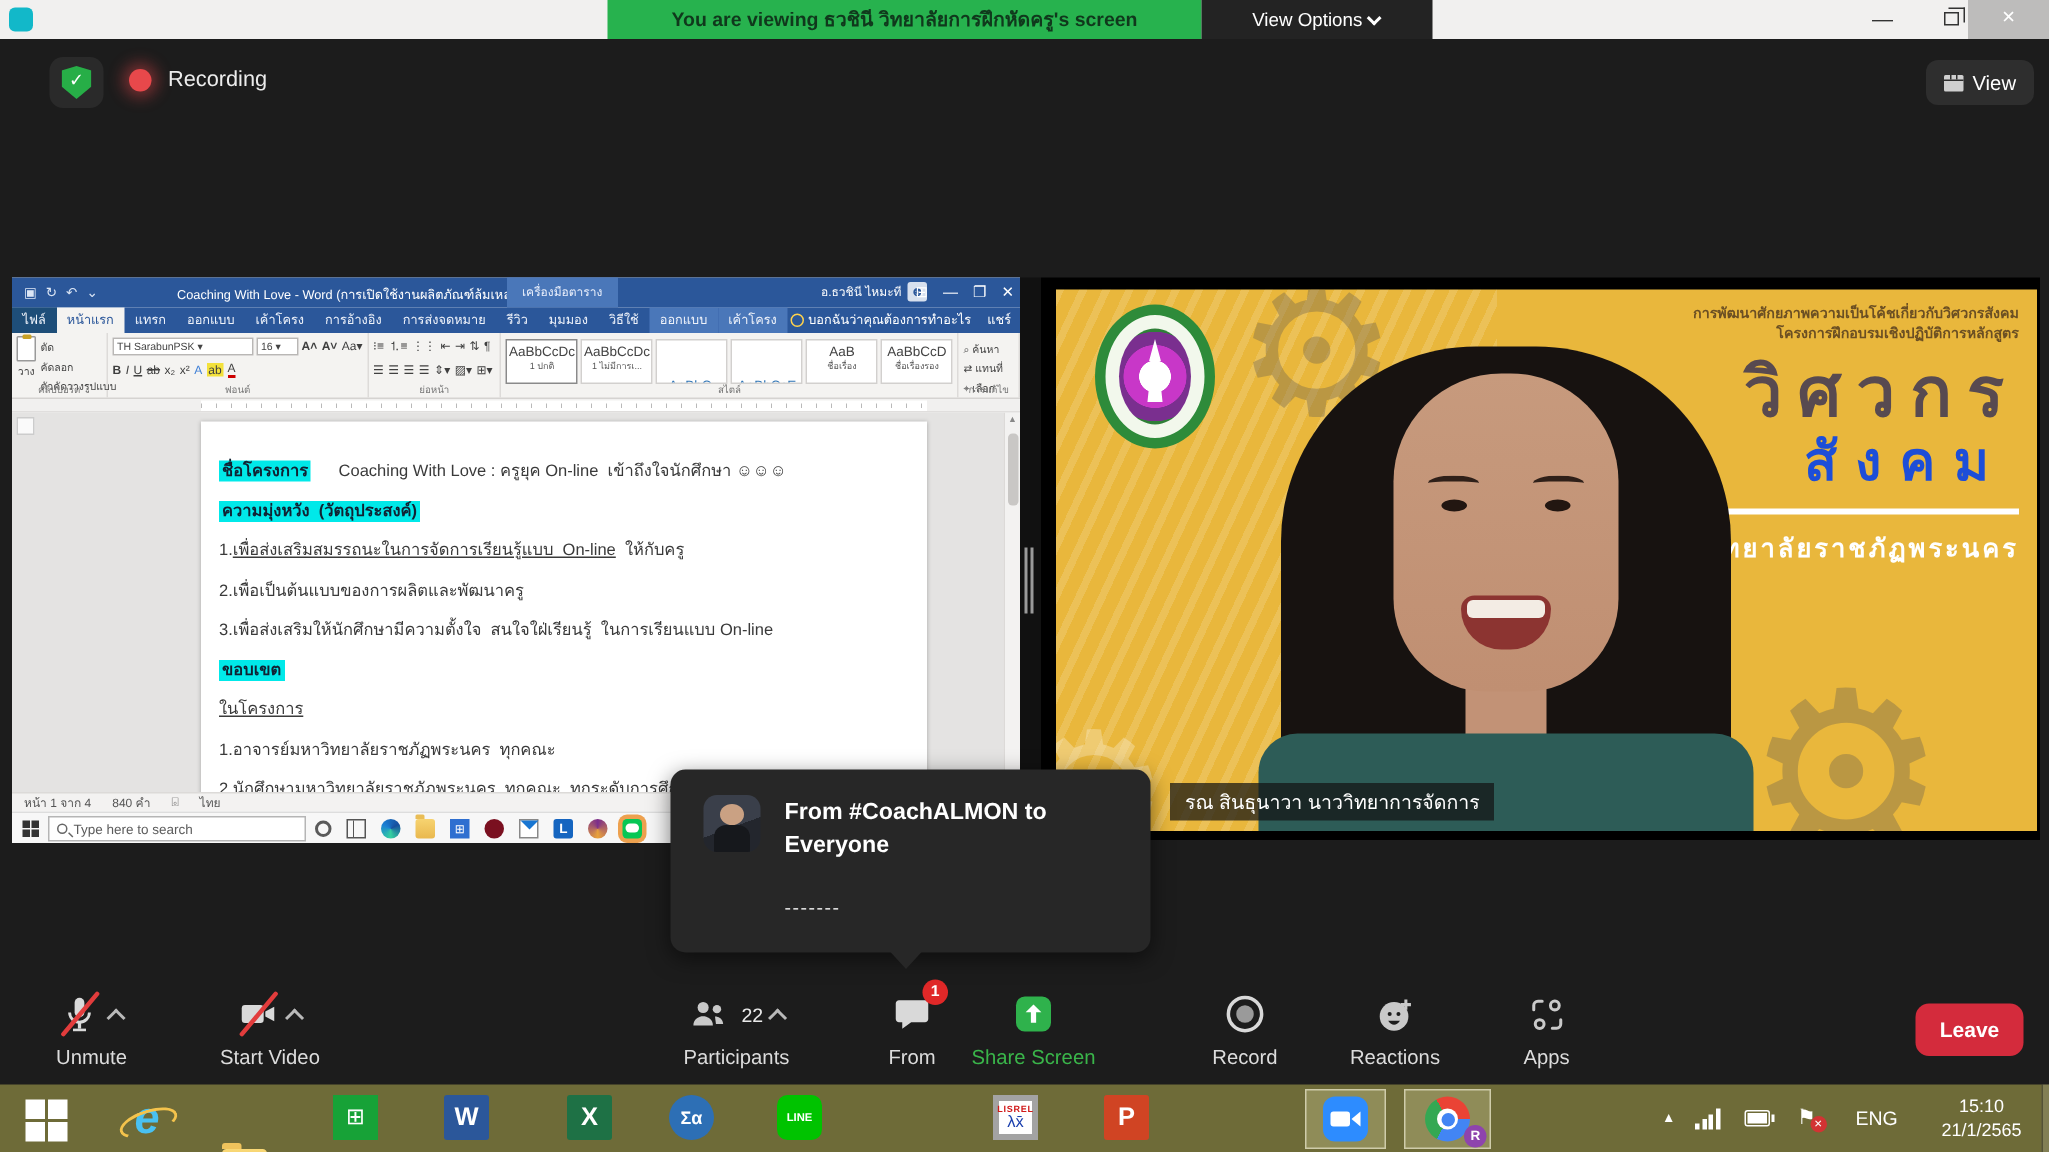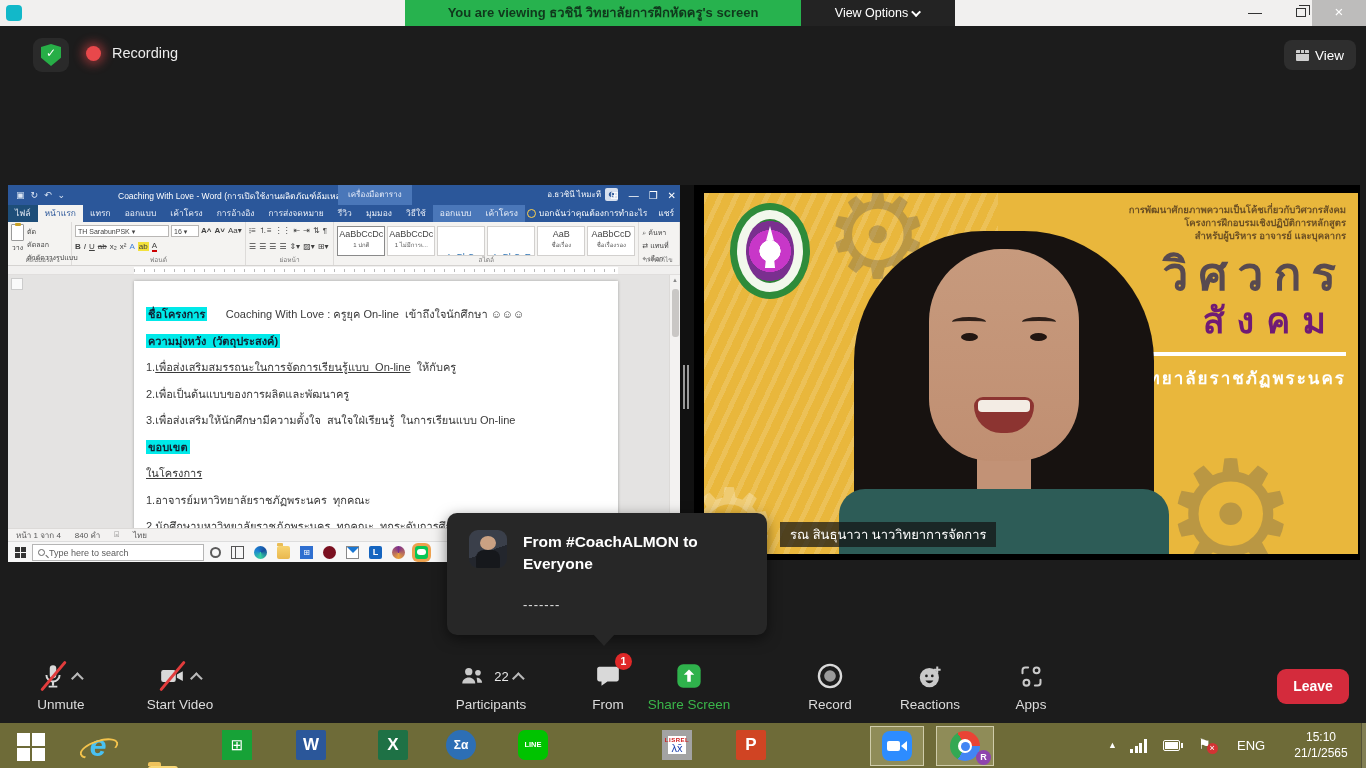--- a/index.html
+++ b/index.html
@@ -120,21 +120,21 @@
   .gear.y{color:rgba(255,255,255,.28);}
   .emblem{position:absolute;left:26px;top:10px;width:80px;height:96px;border-radius:50%;background:#f2f8ec;
       border:7px solid #2e8b3a;overflow:hidden;}
   .emblem .core{position:absolute;left:9px;top:9px;right:9px;bottom:9px;border-radius:50%;
       background:radial-gradient(circle,#ffffff 0 26%,#c837c8 27% 52%,#7a2f8f 53% 74%,#2f7f38 75%);}
   .emblem .spire{position:absolute;left:50%;top:16px;width:18px;height:42px;transform:translateX(-50%);
       background:#fff;clip-path:polygon(50% 0,72% 35%,62% 35%,78% 100%,22% 100%,38% 35%,28% 35%);}
   .vtext{position:absolute;right:12px;top:10px;width:330px;text-align:right;}
   .vtext .small{font-size:9.5px;color:#6b4f23;font-weight:bold;line-height:13px;}
   .vtext .big1{font-size:46px;font-weight:bold;color:#584a50;letter-spacing:10px;line-height:52px;margin-top:6px;}
-  .vtext .big2{font-size:36px;font-weight:bold;color:#701a75;letter-spacing:12px;line-height:42px;padding-right:8px;}
+  .vtext .big2{font-size:36px;font-weight:bold;color:#1d4ed8;letter-spacing:12px;line-height:42px;padding-right:8px;}
   .vtext .wline{height:4px;background:#fff;width:228px;margin:10px 0 8px auto;}
   .vtext .univ{font-size:17px;color:#fff;font-weight:bold;letter-spacing:2px;}
   .person{position:absolute;left:150px;top:28px;width:300px;height:340px;}
   .hair{position:absolute;left:0;top:10px;width:300px;height:330px;background:#171210;border-radius:130px 130px 36px 36px;}
   .neck{position:absolute;left:123px;top:238px;width:54px;height:40px;background:#c29276;}
   .face{position:absolute;left:75px;top:28px;width:150px;height:212px;border-radius:72px 72px 62px 62px;
       background:linear-gradient(#c79a7d,#c08f72);}
   .brow{position:absolute;width:34px;height:10px;border-top:4px solid #2f2019;border-radius:50%;top:96px;}
   .brow.l{left:98px;} .brow.r{left:168px;}
   .eye{position:absolute;width:17px;height:8px;background:#221611;border-radius:50%;top:112px;}
@@ -183,21 +183,21 @@
   .app-ie:after{content:"";position:absolute;left:-3px;top:10px;width:36px;height:13px;border:2.5px solid #f4c34c;border-radius:50%;
       border-bottom-color:transparent;transform:rotate(-18deg);}
   .app-explorer{background:linear-gradient(#f9d977,#e7b34a);width:30px;height:23px;border-radius:3px;position:relative;margin-top:4px;}
   .app-explorer:before{content:"";position:absolute;left:0;top:-4px;width:13px;height:4px;background:#efc35c;border-radius:2px 2px 0 0;}
   .app-explorer:after{content:"";position:absolute;left:2px;bottom:2px;width:26px;height:9px;background:#bfe3f7;border-radius:2px;}
   .app-store{background:#17a237;color:#fff;width:30px;height:30px;font-size:15px;text-align:center;line-height:30px;}
   .app-word{background:#2b579a;color:#fff;width:30px;height:30px;font-weight:bold;font-size:17px;text-align:center;line-height:30px;border-radius:2px;}
   .app-excel{background:#1e7145;color:#fff;width:30px;height:30px;font-weight:bold;font-size:17px;text-align:center;line-height:30px;border-radius:2px;}
   .app-spss{background:#2d6fb5;color:#fff;width:30px;height:30px;border-radius:50%;font-size:12px;font-weight:bold;text-align:center;line-height:30px;}
   .app-line{background:#00c300;color:#fff;width:30px;height:30px;border-radius:7px;font-size:7.5px;font-weight:bold;text-align:center;line-height:30px;}
-  .app-lisrel{background:#fff;width:30px;height:30px;border:6px solid #a3a3a3;display:flex;flex-direction:column;align-items:center;justify-content:center;}
+  .app-lisrel{background:#fff;width:30px;height:30px;border:4px solid #a3a3a3;display:flex;flex-direction:column;align-items:center;justify-content:center;}
   .app-lisrel b{color:#d01818;font-size:6px;letter-spacing:.5px;} .app-lisrel i{color:#1a3fae;font-size:11px;font-style:normal;line-height:10px;}
   .app-powerpoint{background:#d04423;color:#fff;width:30px;height:30px;font-weight:bold;font-size:17px;text-align:center;line-height:30px;border-radius:2px;}
   .tbtile{border:1px solid #cfccaa;background:#8f8c58;}
   .app-zoom{left:870px;width:54px;height:40px;top:3px;}
   .zoom-cam{width:30px;height:30px;background:#2d8cff;border-radius:8px;position:relative;}
   .zoom-cam:before{content:"";position:absolute;left:5px;top:10px;width:13px;height:10px;background:#fff;border-radius:2px;}
   .zoom-cam:after{content:"";position:absolute;left:19px;top:10px;border-top:5px solid transparent;border-bottom:5px solid transparent;border-right:6px solid #fff;}
   .app-chrome{left:936px;width:58px;height:40px;top:3px;}
   .chrome-ball{width:30px;height:30px;border-radius:50%;position:relative;
       background:conic-gradient(from -30deg,#ea4335 0 33%,#4285f4 33% 66%,#34a853 66% 100%);}
@@ -440,21 +440,20 @@
       <span class="gear y" style="left:-24px;bottom:-30px;font-size:110px">⚙</span>
       <span class="gear" style="right:60px;bottom:-36px;font-size:150px">⚙</span>
       <span class="gear y" style="right:240px;top:60px;font-size:80px">⚙</span>
       <div class="emblem">
           <span class="core"></span>
           <span class="spire"></span>
         </div>
       <div class="vtext">
         <div class="small">การพัฒนาศักยภาพความเป็นโค้ชเกี่ยวกับวิศวกรสังคม</div>
         <div class="small">โครงการฝึกอบรมเชิงปฏิบัติการหลักสูตร</div>
-        <div class="small">สำหรับผู้บริหาร อาจารย์ และบุคลากร</div>
         <div class="big1">วิศวกร</div>
         <div class="big2">สังคม</div>
         <div class="wline"></div>
         <div class="univ">มหาวิทยาลัยราชภัฏพระนคร</div>
       </div>
       <div class="person">
         <span class="hair"></span>
         <span class="neck"></span>
         <span class="face"></span>
         <span class="brow l"></span>

